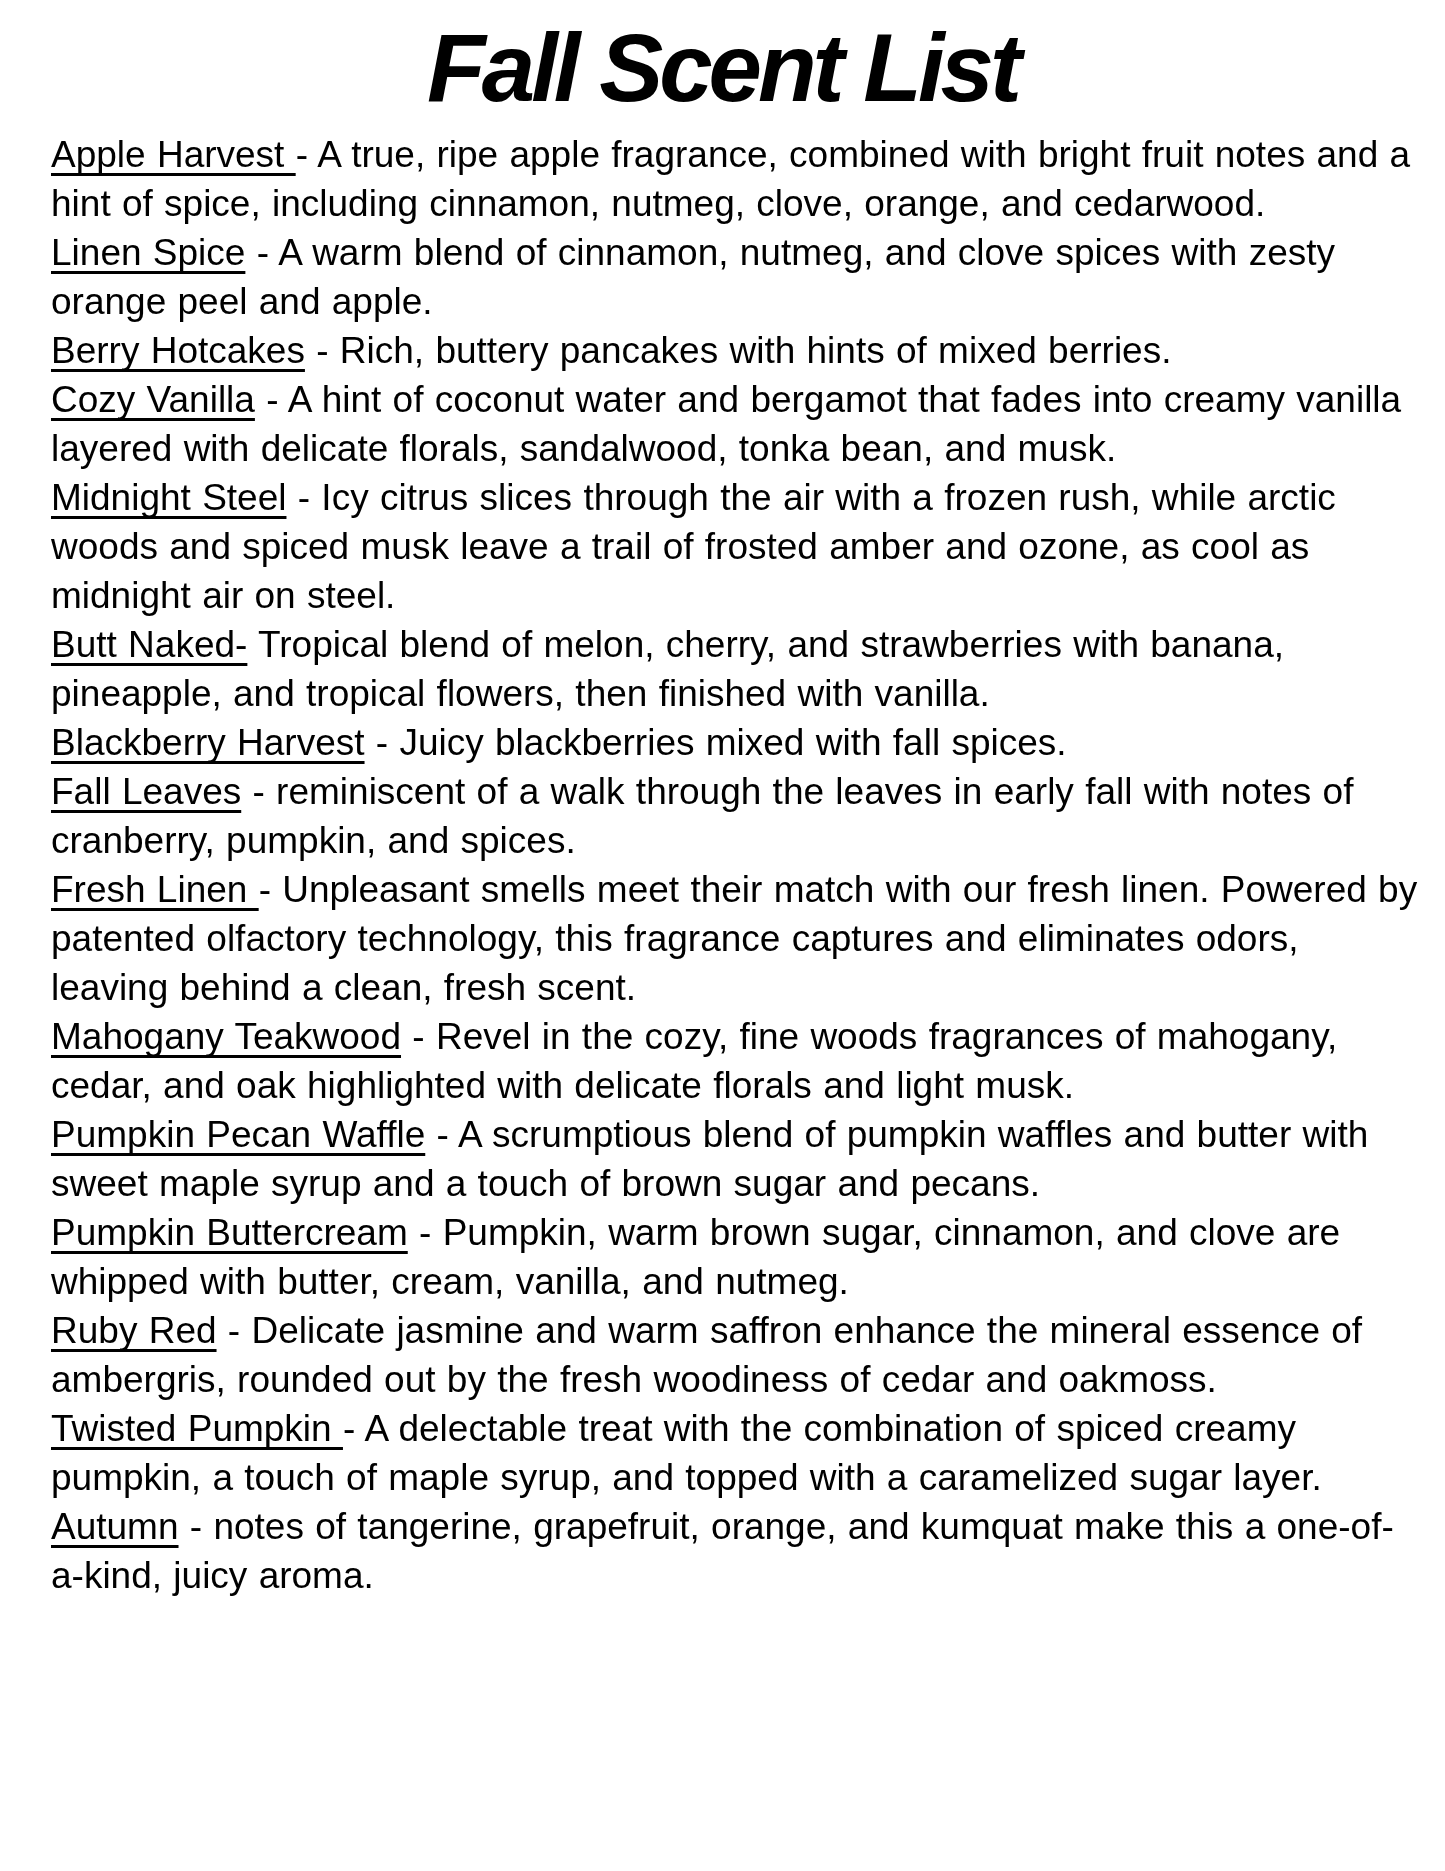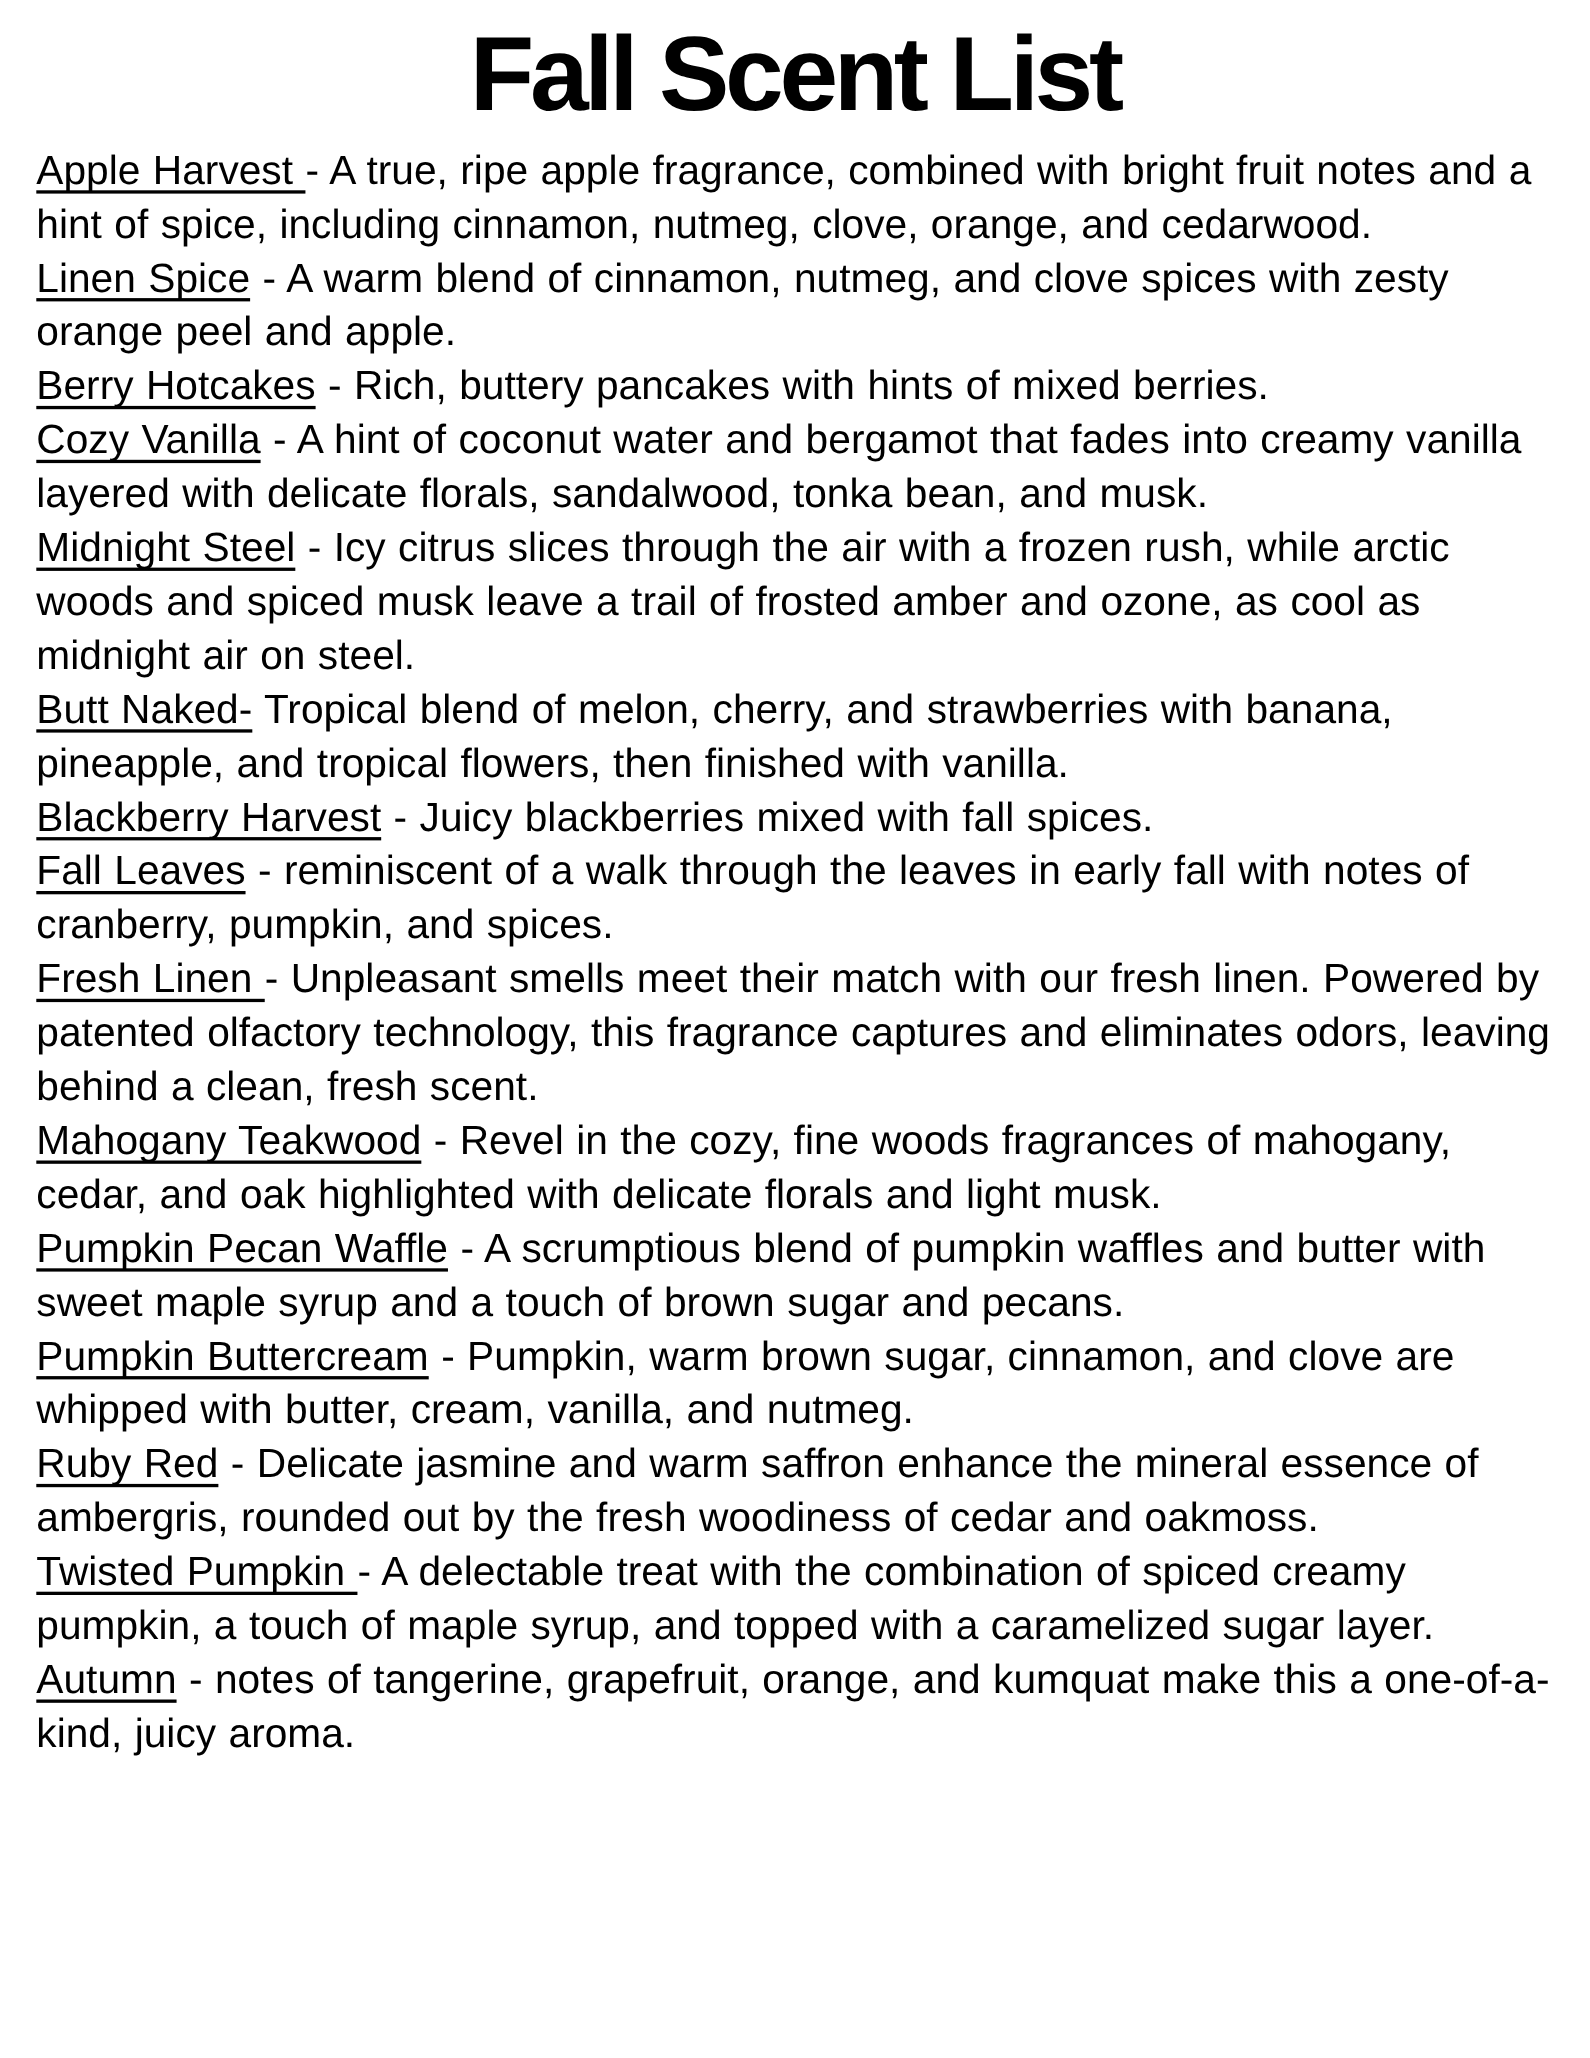--- a/index.html
+++ b/index.html
@@ -20,24 +20,25 @@
     box-sizing: border-box;
   }
   .doc-title {
     margin: 14px 0 8px 0;
     text-align: center;
     font-size: 96px;
     line-height: 108px;
     font-weight: 800;
     letter-spacing: -4px;
     color: #000000;
+    font-style: italic;
   }
   .scent-list {
     box-sizing: border-box;
-    padding: 0 22px 0 33px;
+    padding: 0 22px 0 51px;
     width: 1445px;
   }
   .scent {
     margin: 0;
     font-size: 37px;
     line-height: 49px;
     font-weight: 400;
     color: #000000;
     white-space: pre-wrap;
     word-spacing: 1px;

